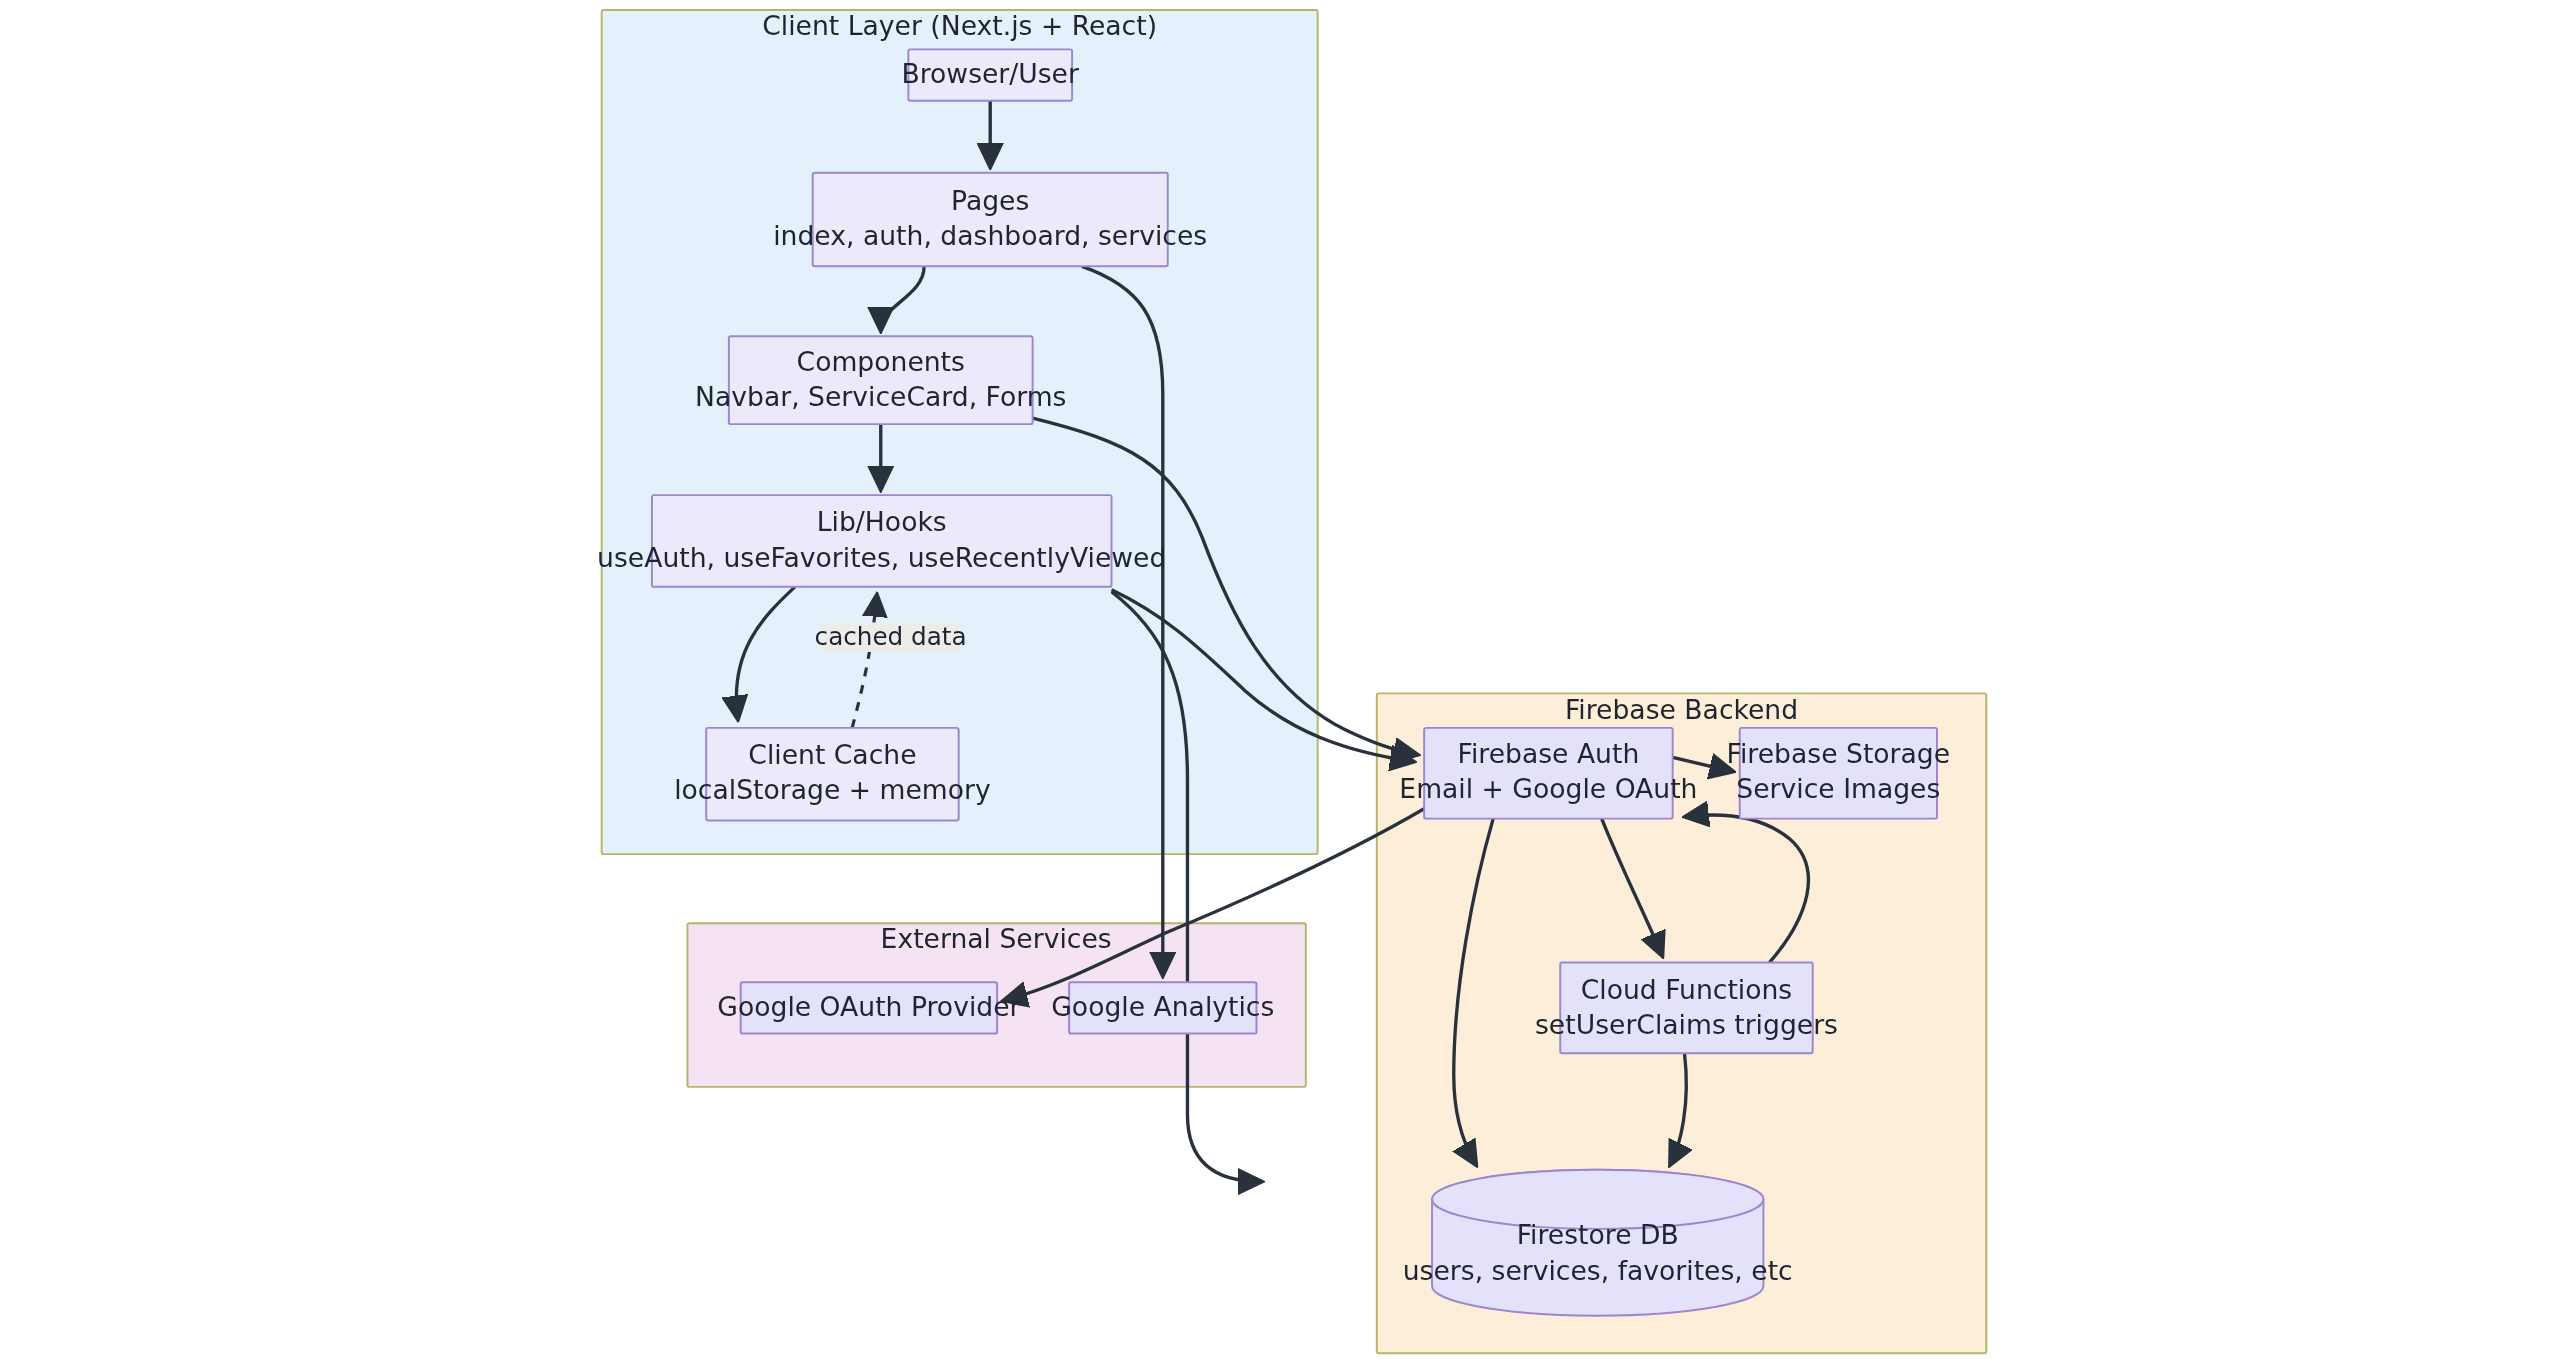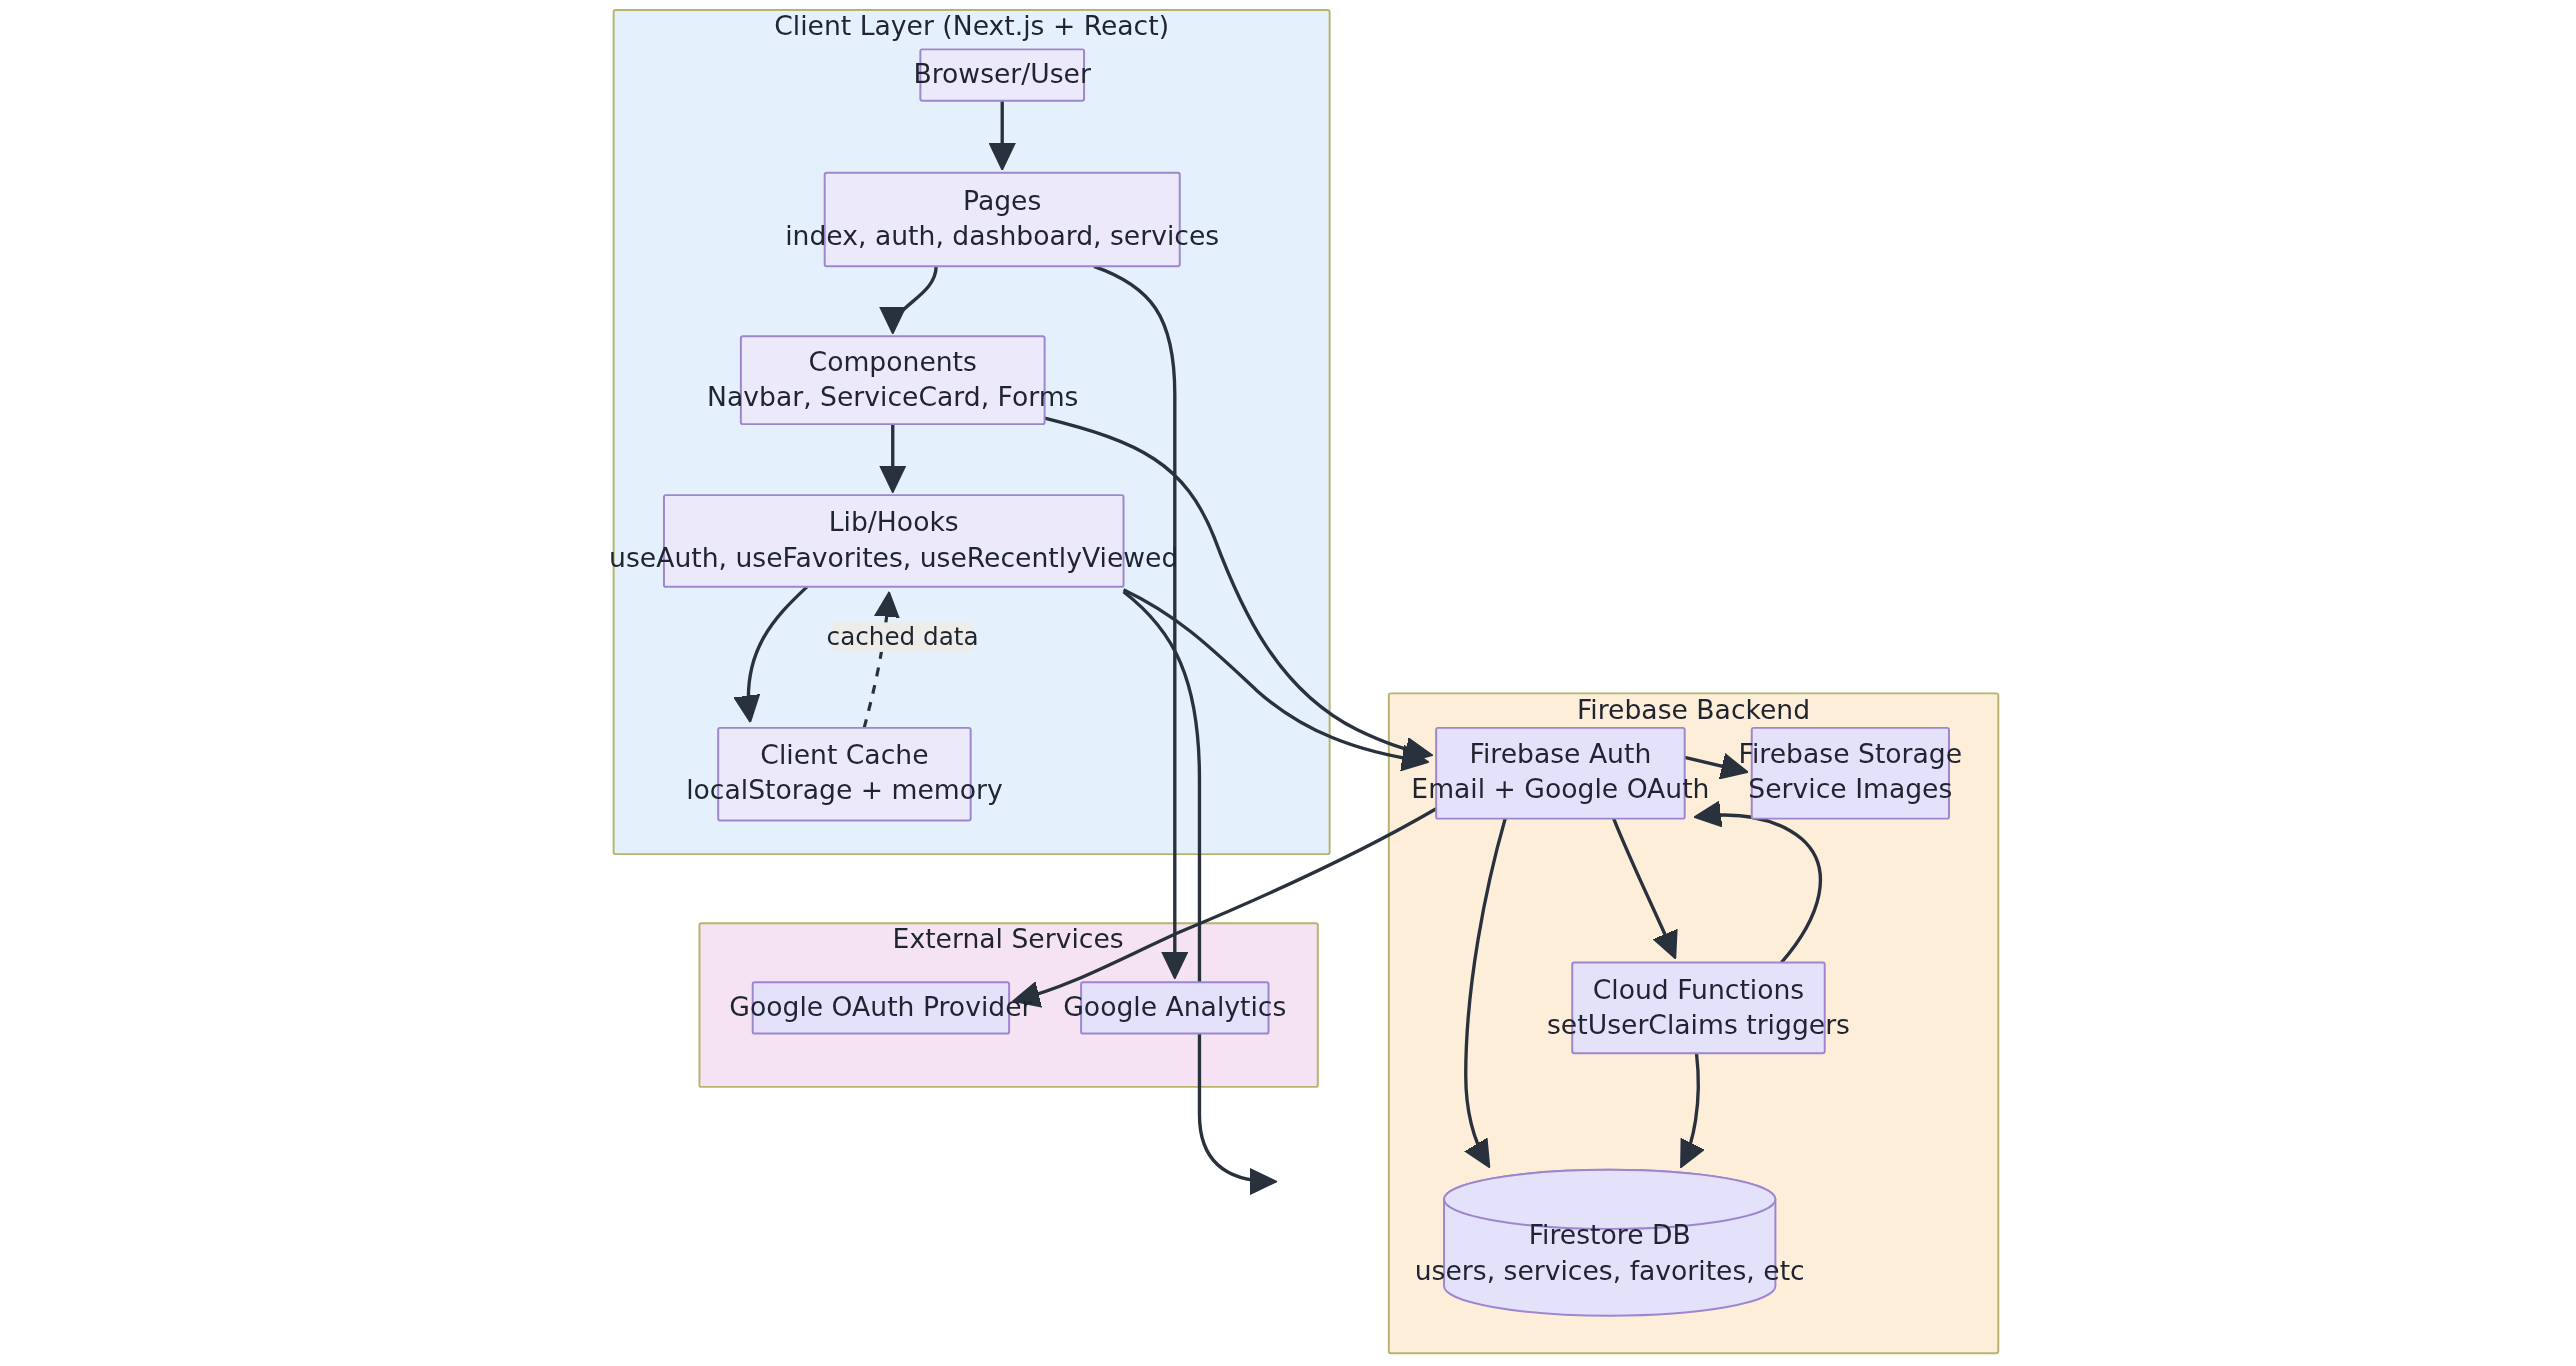--- a/index.html
+++ b/index.html
@@ -1,18 +1,18 @@
 <!DOCTYPE html>
 <html><head>
 <meta charset="utf-8">
 <style>
   html,body{margin:0;padding:0;background:#ffffff;}
   body{width:2576px;height:1367px;position:relative;overflow:hidden;
        font-family:"DejaVu Sans","Liberation Sans",sans-serif;}
-  #stage{position:absolute;left:16px;top:0;width:2376px;height:1367px;}
+  #stage{position:absolute;left:4px;top:0;width:2376px;height:1367px;}
   svg.diagram{position:absolute;left:0;top:0;width:2576px;height:1367px;}
   .cluster-rect{fill:#e4f0fb;stroke:#b5b56e;stroke-width:2;}
   .cluster-label{font-size:27px;fill:#1f2430;text-anchor:middle;dominant-baseline:middle;}
   .node-rect{stroke-width:2;}
   .node-label{font-size:27px;fill:#1f2430;text-anchor:middle;dominant-baseline:middle;}
   .edge-path{fill:none;stroke:#29313d;stroke-width:3.4;}
   .edge-path.dashed{stroke-dasharray:9 9;stroke-width:3.2;}
   .edge-label{font-size:25px;fill:#1f2430;text-anchor:middle;dominant-baseline:middle;}
   .edge-label-bg{fill:#eeece9;}
 </style>

